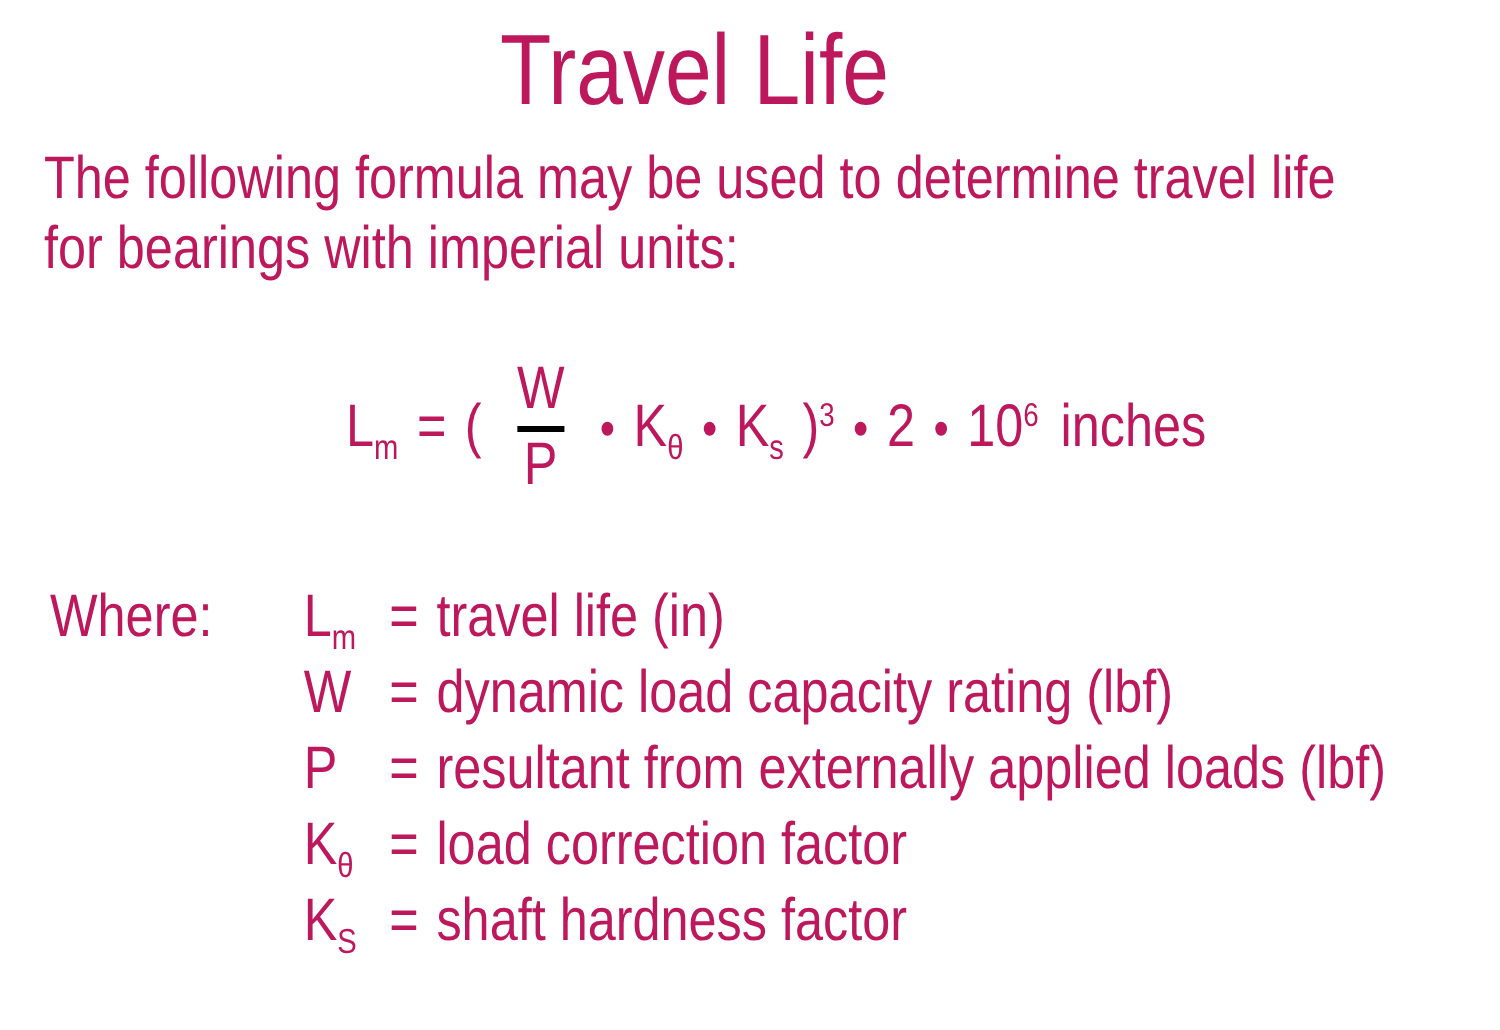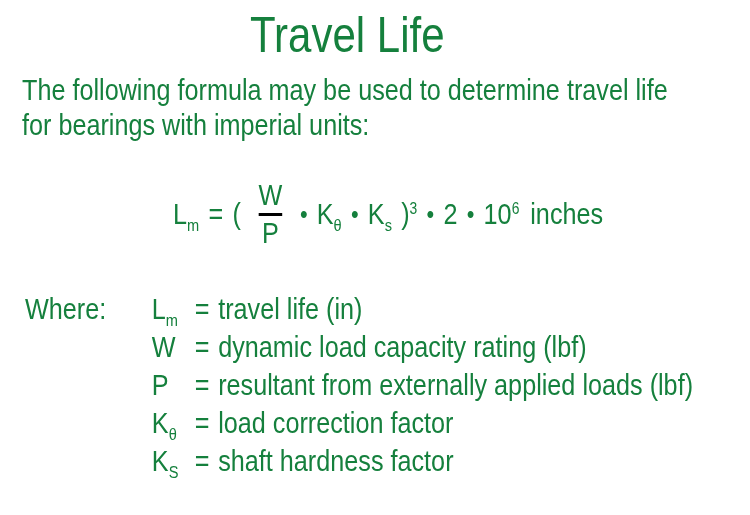--- a/index.html
+++ b/index.html
@@ -5,21 +5,21 @@
   html, body {
     margin: 0;
     padding: 0;
     background: #ffffff;
   }
   .page {
     position: relative;
     width: 750px;
     height: 515px;
     background: #ffffff;
-    color: #15803d;
+    color: #be185d;
     font-family: "Liberation Sans", sans-serif;
     overflow: hidden;
   }
   
   .cond {
     display: inline-block;
     transform: scaleX(0.84);
     transform-origin: left top;
     white-space: nowrap;
   }

